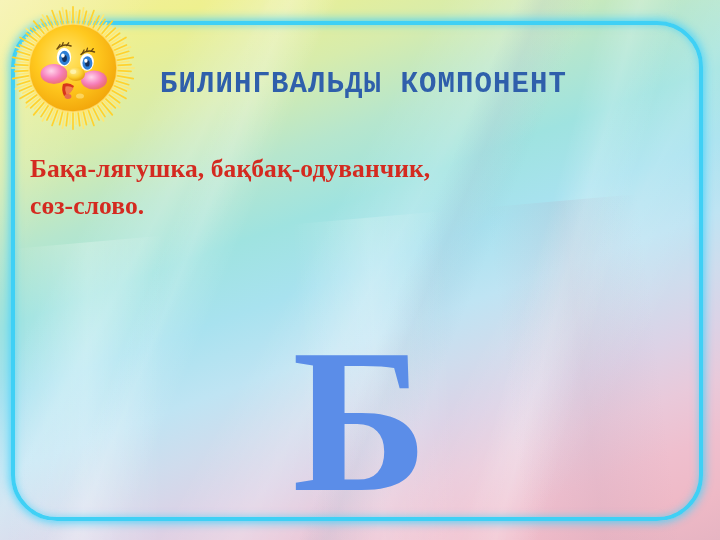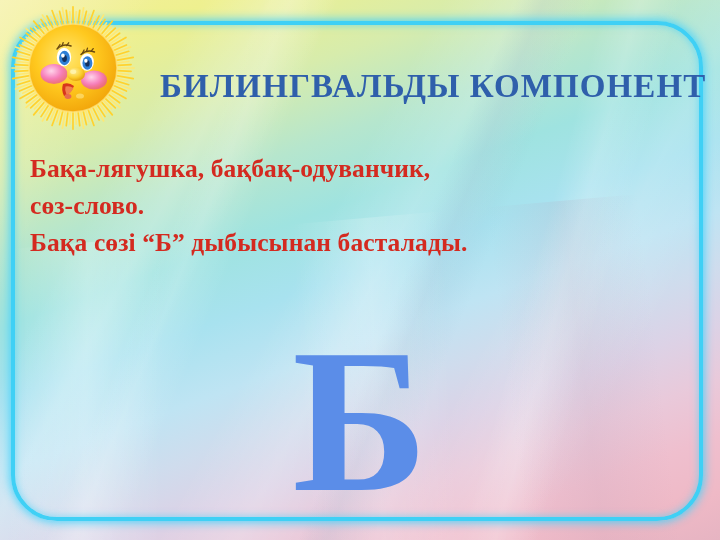--- a/index.html
+++ b/index.html
@@ -54,23 +54,23 @@
     box-shadow:0 0 9px 2px rgba(70,210,250,0.85),
                inset 0 0 7px 1px rgba(70,210,250,0.55);
     pointer-events:none;
   }
   
   #sun{position:absolute;left:6px;top:4px;width:136px;height:128px;}
   #sun svg{display:block;width:100%;height:100%;}
   
   #title{
     position:absolute;left:160px;top:68px;
-    font-size:33px;font-weight:bold;letter-spacing:1.1px;
+    font-size:29px;font-weight:bold;letter-spacing:1.1px;
     color:#2f5fab;white-space:nowrap;
-    font-family:Liberation Serif, serif;
+    font-family:Liberation Mono, monospace;
     text-align:right;
   }
   #body-lines{
     position:absolute;left:30px;top:150px;width:660px;
   }
   #body-lines .line{
     font-size:25.5px;font-weight:bold;color:#d42a20;
     line-height:37px;white-space:nowrap;
     font-family:"Liberation Serif", serif;
     letter-spacing:0.1px;
@@ -269,18 +269,17 @@
 
       <ellipse cx="74" cy="92" rx="4" ry="2.6" fill="#fff0a0" opacity="0.5"></ellipse>
     </svg>
   </div>
 
   <div id="title">БИЛИНГВАЛЬДЫ КОМПОНЕНТ</div>
 
   <div id="body-lines">
     <div class="line">Бақа-лягушка,  бақбақ-одуванчик,</div>
     <div class="line">сөз-слово.</div>
-    <div class="line">Бақа сөзі “Б” дыбысынан басталады.</div>
   </div>
 
   <div id="big-letter">Б</div>
 
 </div>
 
 </body></html>

